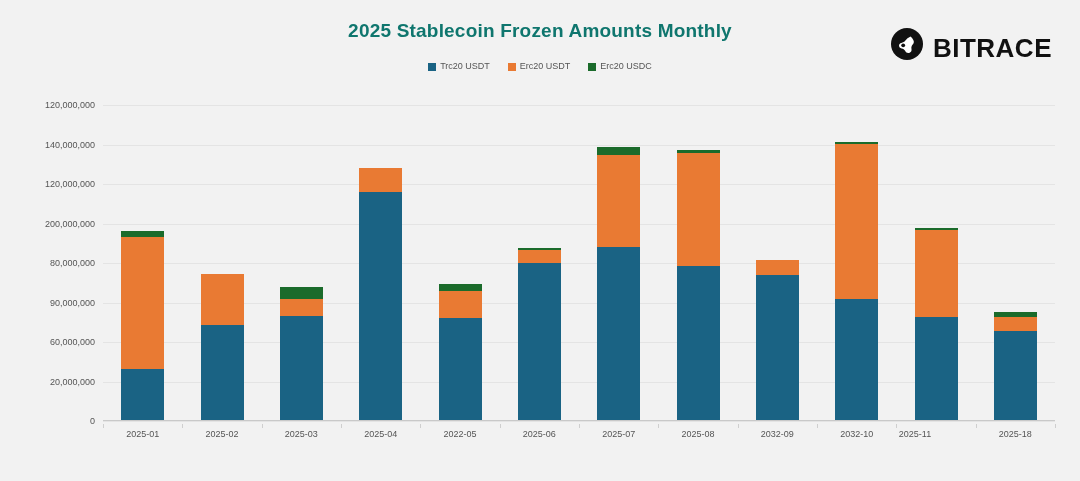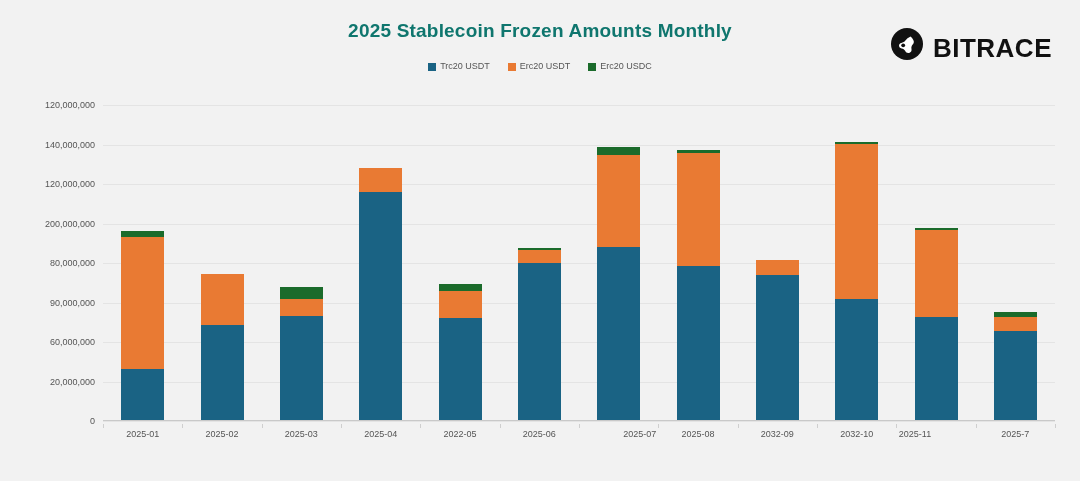--- a/index.html
+++ b/index.html
@@ -220,27 +220,27 @@
       <div class="x-tick-label" style="left: 119px;">2025-02</div>
       <div class="x-tick-mark" style="left: 158.667px;"></div>
       <div class="x-tick-label" style="left: 198.333px;">2025-03</div>
       <div class="x-tick-mark" style="left: 238px;"></div>
       <div class="x-tick-label" style="left: 277.667px;">2025-04</div>
       <div class="x-tick-mark" style="left: 317.333px;"></div>
       <div class="x-tick-label" style="left: 357px;">2022-05</div>
       <div class="x-tick-mark" style="left: 396.667px;"></div>
       <div class="x-tick-label" style="left: 436.333px;">2025-06</div>
       <div class="x-tick-mark" style="left: 476px;"></div>
-      <div class="x-tick-label" style="left: 515.667px; margin-left: 21px;">2025-07</div>
+      <div class="x-tick-label" style="left: 515.667px;">2025-07</div>
       <div class="x-tick-mark" style="left: 555.333px;"></div>
       <div class="x-tick-label" style="left: 595px;">2025-08</div>
       <div class="x-tick-mark" style="left: 634.667px;"></div>
       <div class="x-tick-label" style="left: 674.333px;">2032-09</div>
       <div class="x-tick-mark" style="left: 714px;"></div>
       <div class="x-tick-label" style="left: 753.667px;">2032-10</div>
       <div class="x-tick-mark" style="left: 793.333px;"></div>
       <div class="x-tick-label" style="left: 812px;">2025-11</div>
       <div class="x-tick-mark" style="left: 872.667px;"></div>
-      <div class="x-tick-label" style="left: 912.333px;">2025-7</div>
+      <div class="x-tick-label" style="left: 912.333px;">2025-18</div>
       <div class="x-tick-mark" style="left: 952px;"></div>
     </div>
 
 </div>
 
 </body></html>

